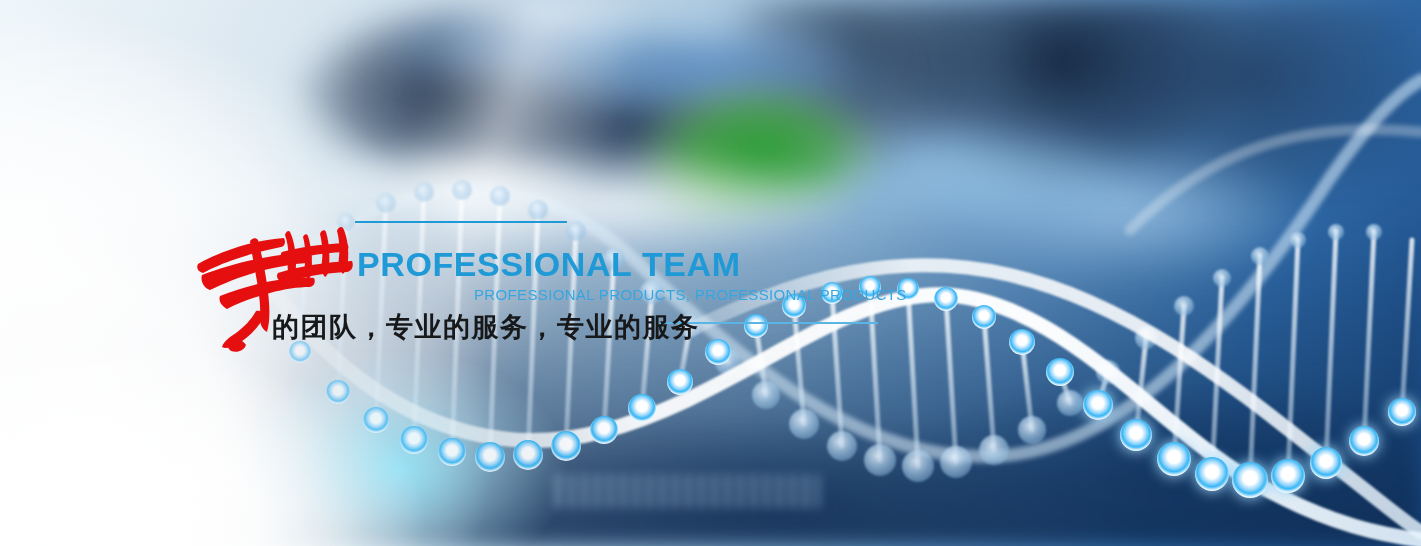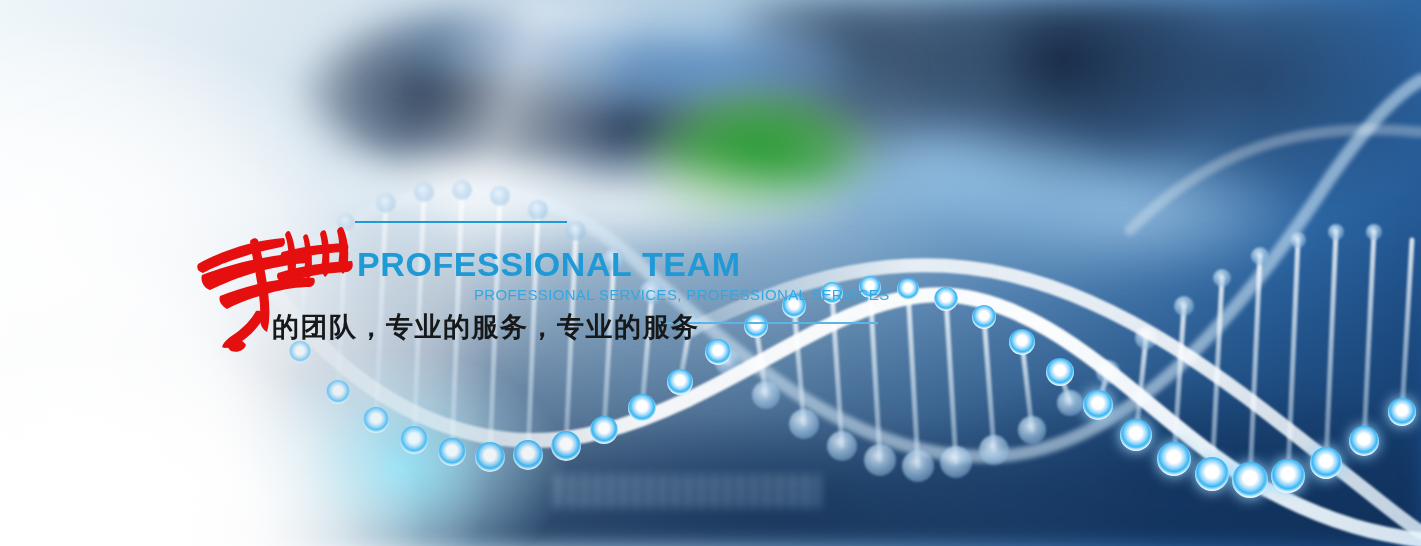--- a/index.html
+++ b/index.html
@@ -365,17 +365,17 @@
                    C96,48 93,43 96,40 Z"></path>
 
           <path d="M92,61 C114,54 140,50 166,49 C168,54 166,59 161,60 C140,61 118,64 99,71
                    C93,70 89,65 92,61 Z"></path>
         </g>
       </svg>
     </div>
 
     <div class="headline">PROFESSIONAL TEAM</div>
 
-    <div class="subline-en">PROFESSIONAL SERVICES, PROFESSIONAL SERVICES</div>
+    <div class="subline-en">PROFESSIONAL PRODUCTS, PROFESSIONAL PRODUCTS</div>
 
     <div class="subline-cn">的团队，专业的服务，专业的服务</div>
   </div>
 </div>
 
 </body></html>

